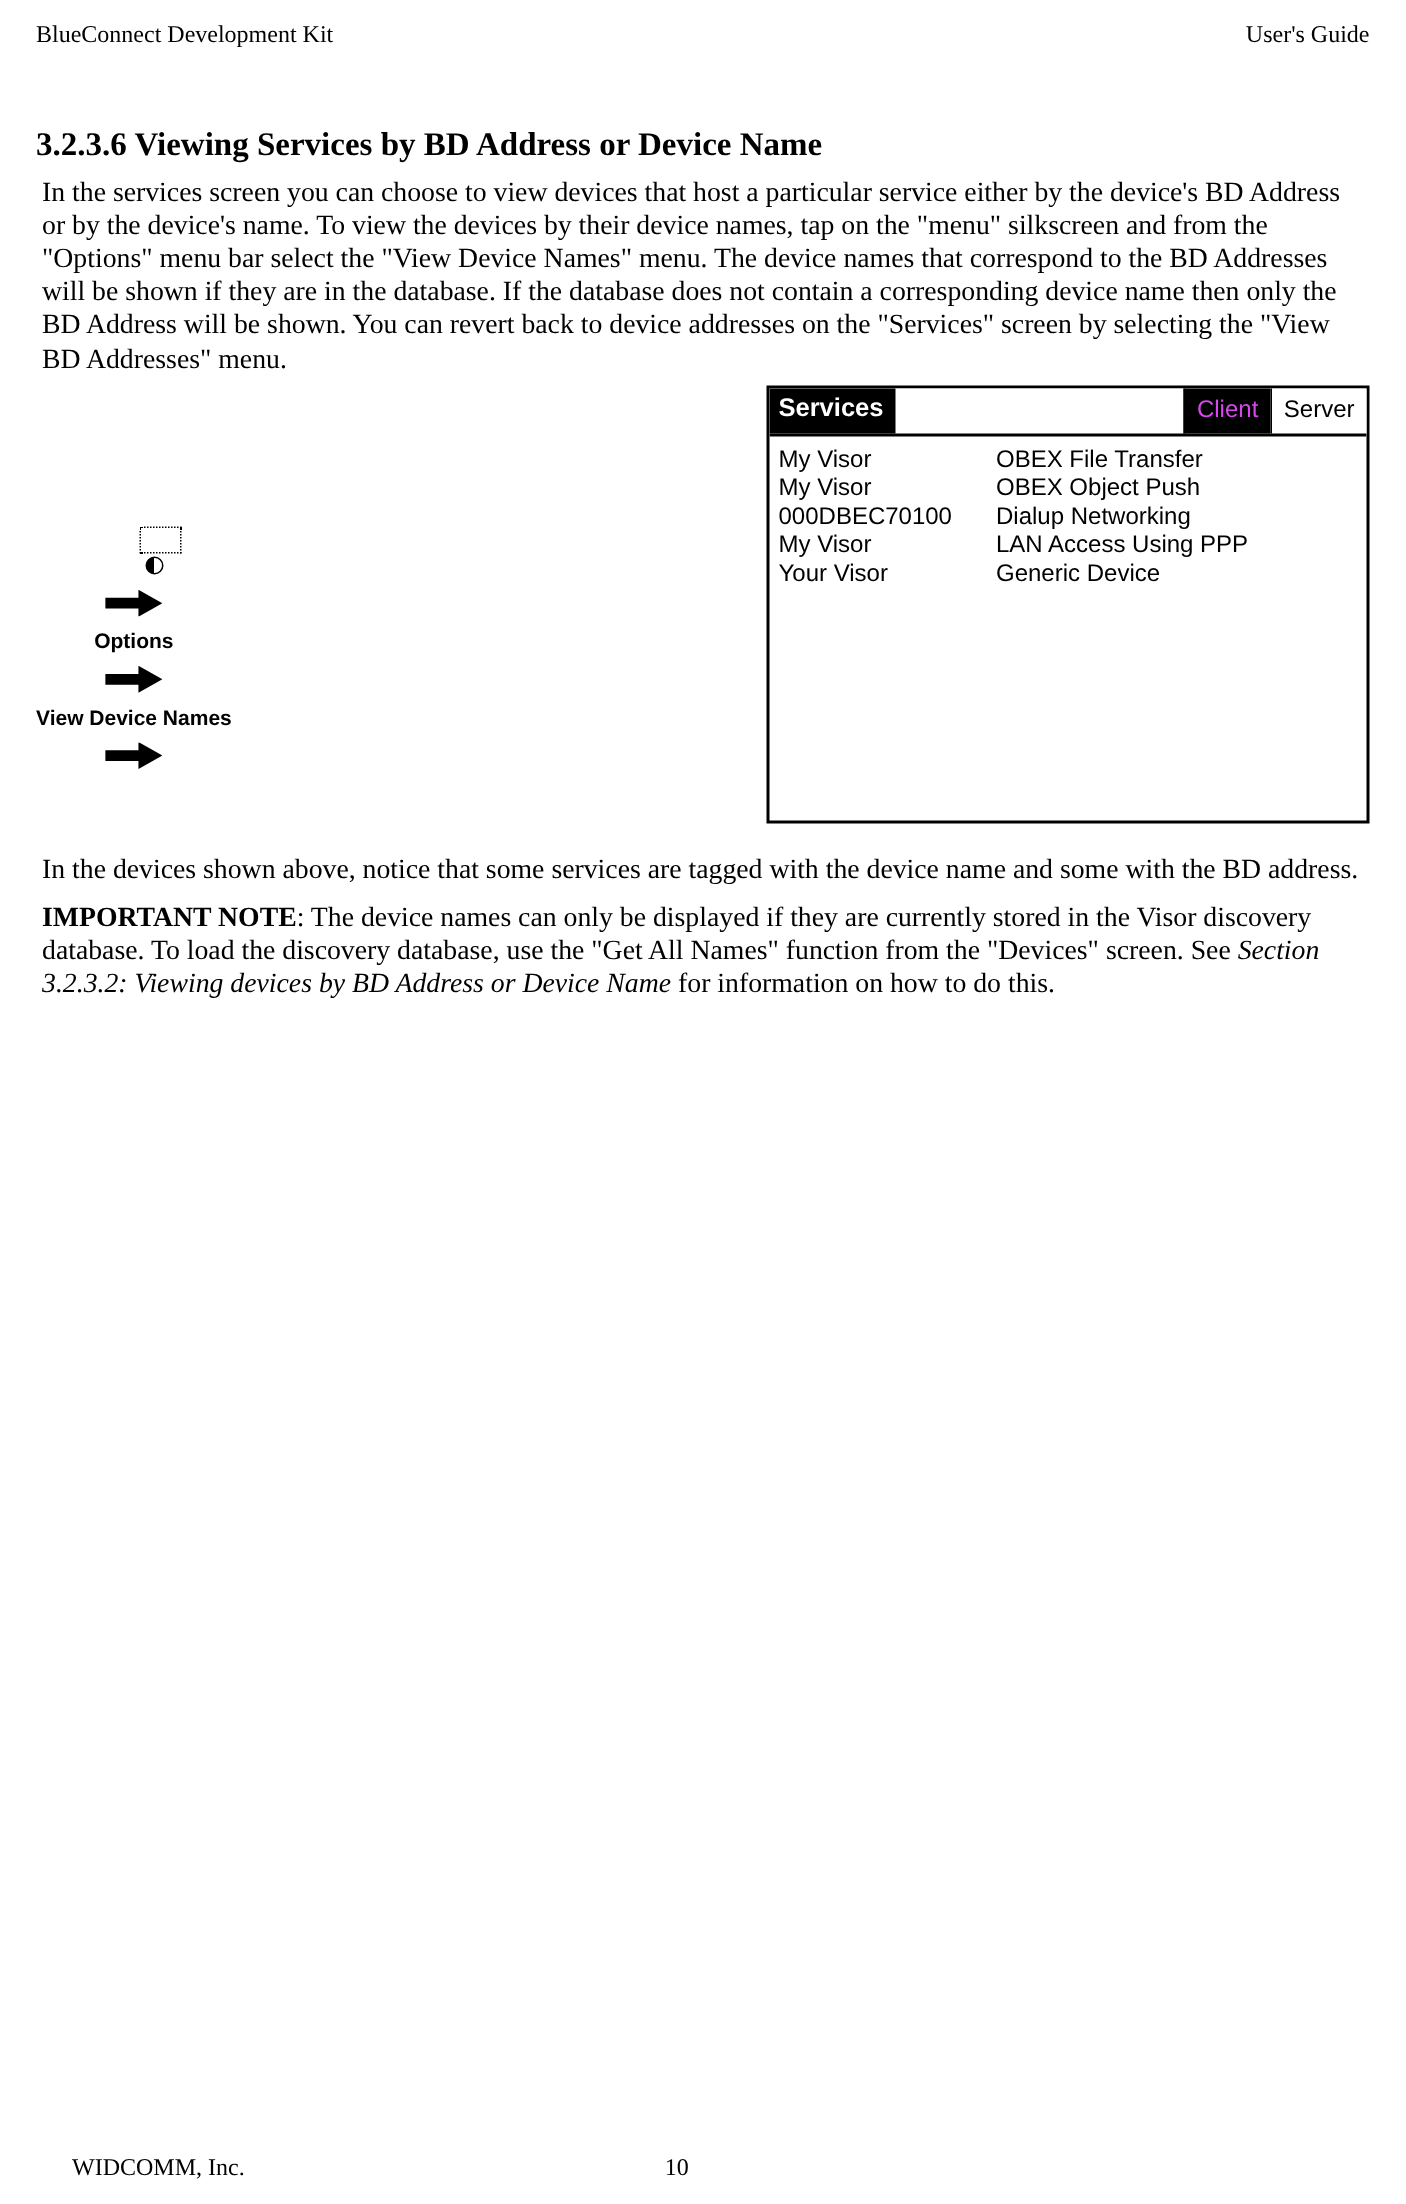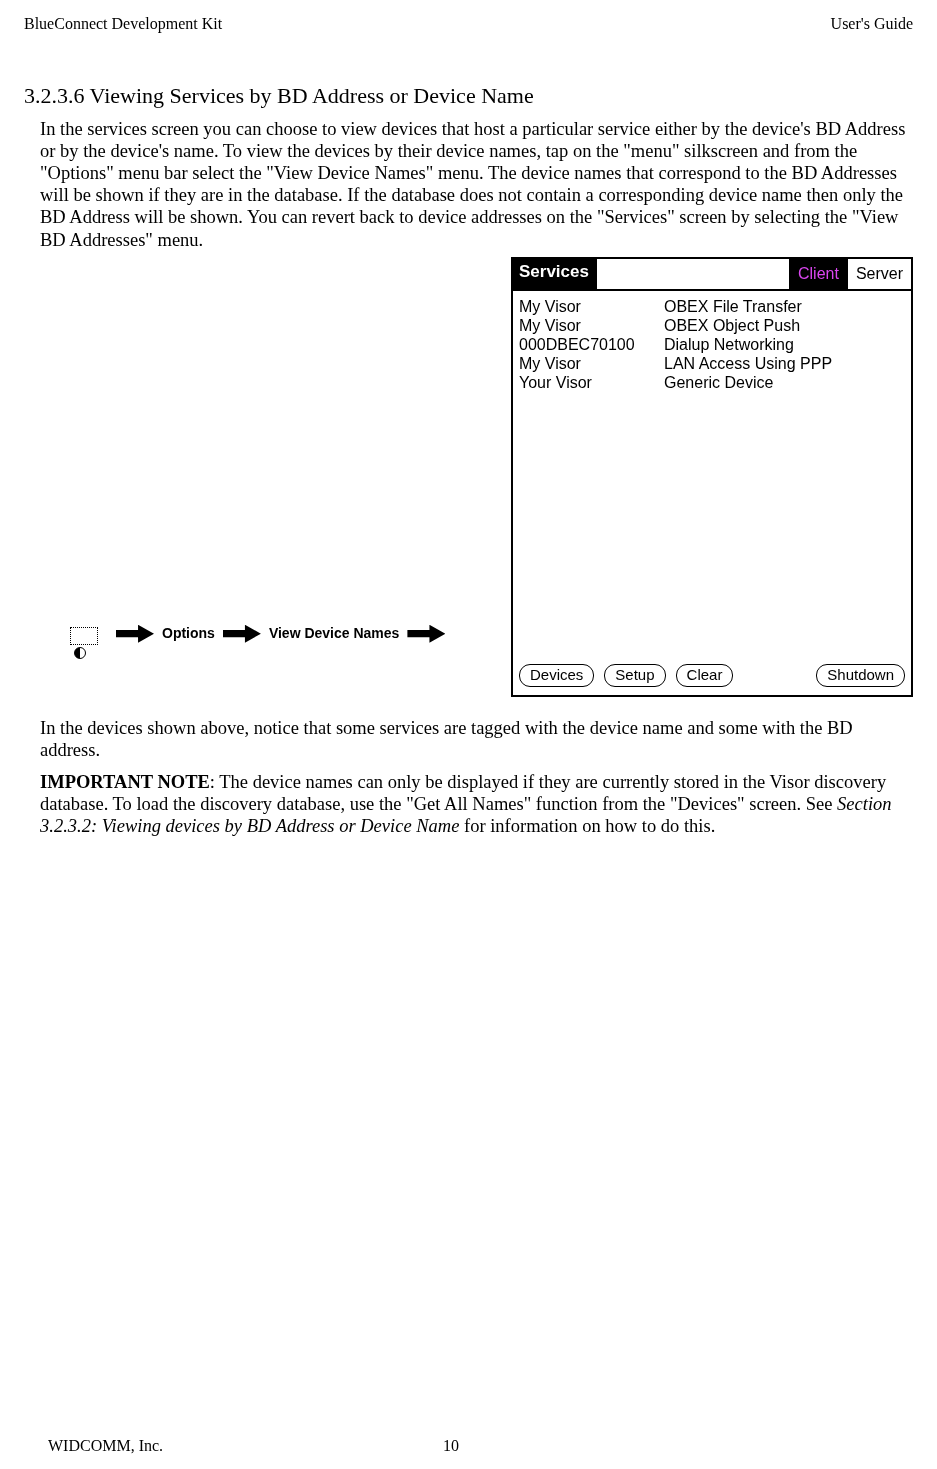--- a/index.html
+++ b/index.html
@@ -13,25 +13,25 @@
     }
     .header {
       display: flex;
       justify-content: space-between;
       font-size: 16px;
       padding-top: 14px;
       padding-bottom: 50px;
     }
     h2 {
       font-size: 22px;
-      font-weight: normal;
+      font-weight: bold;
       margin: 0 0 8px 0;
     }
     .para {
-      margin: 0 0 6px 16px;
+      margin: 0 0 6px 4px;
     }
     .menu-icon {
       width: 44px;
       height: 36px;
       position: relative;
       margin-left: 40px;
     }
     .menu-box {
       width: 28px;
       height: 18px;
@@ -58,21 +58,21 @@
       clip-path: polygon(0 30%, 58% 30%, 58% 0, 100% 50%, 58% 100%, 58% 70%, 0 70%);
     }
     .chip-label {
       font-family: Arial, Helvetica, sans-serif;
       font-weight: bold;
       font-size: 14px;
     }
     .pda {
       border: 2px solid #000;
       width: 402px;
-      height: 440px;
+      height: 292px;
       margin-left: auto;
       position: relative;
       box-sizing: border-box;
       display: flex;
       flex-direction: column;
       font-family: Arial, Helvetica, sans-serif;
     }
     .pda-titlebar {
       display: flex;
       align-items: center;
@@ -149,23 +149,24 @@
       position: relative;
       min-height: 1469px;
     }
     .pda-region {
       display: flex;
       align-items: flex-end;
       margin-bottom: 20px;
     }
     .menu-seq {
       display: flex;
-      align-items: flex-start;
+      align-items: center;
       gap: 8px;
       padding-bottom: 36px;
+      flex-direction: column;
     }
     .bigspacer {
       height: 4px;
     }
   </style>
 </head>
 <body>
 
 <div class="page-wrap">
 
@@ -219,26 +220,20 @@
         <div class="pda-row">
           <span class="pda-col1">My Visor</span>
           <span>LAN Access Using PPP</span>
         </div>
         <div class="pda-row">
           <span class="pda-col1">Your Visor</span>
           <span>Generic Device</span>
         </div>
       </div>
 
-      <div class="pda-buttons">
-        <span class="pbtn">Devices</span>
-        <span class="pbtn">Setup</span>
-        <span class="pbtn">Clear</span>
-        <span class="pbtn" style="margin-left:auto">Shutdown</span>
-      </div>
     </div>
   </div>
 
   <p class="para">In the devices shown above, notice that some services are tagged with the device name and some with the BD address.</p>
 
   <div class="bigspacer"></div>
 
   <p class="para">
     <span class="note-b">IMPORTANT NOTE</span><span>:  The device names can only be displayed if they are currently stored in the Visor discovery database.  To load the discovery database, use the "Get All Names" function from the "Devices" screen.  See </span><span class="ital">Section 3.2.3.2: Viewing devices by BD Address or Device Name</span><span> for information on how to do this.</span>
   </p>

